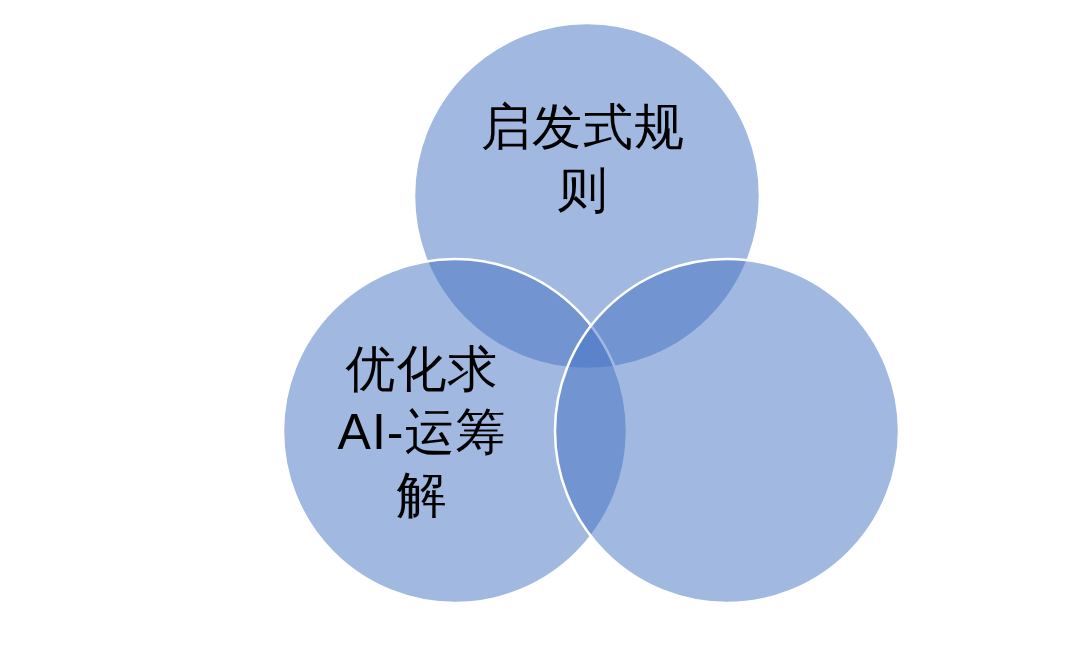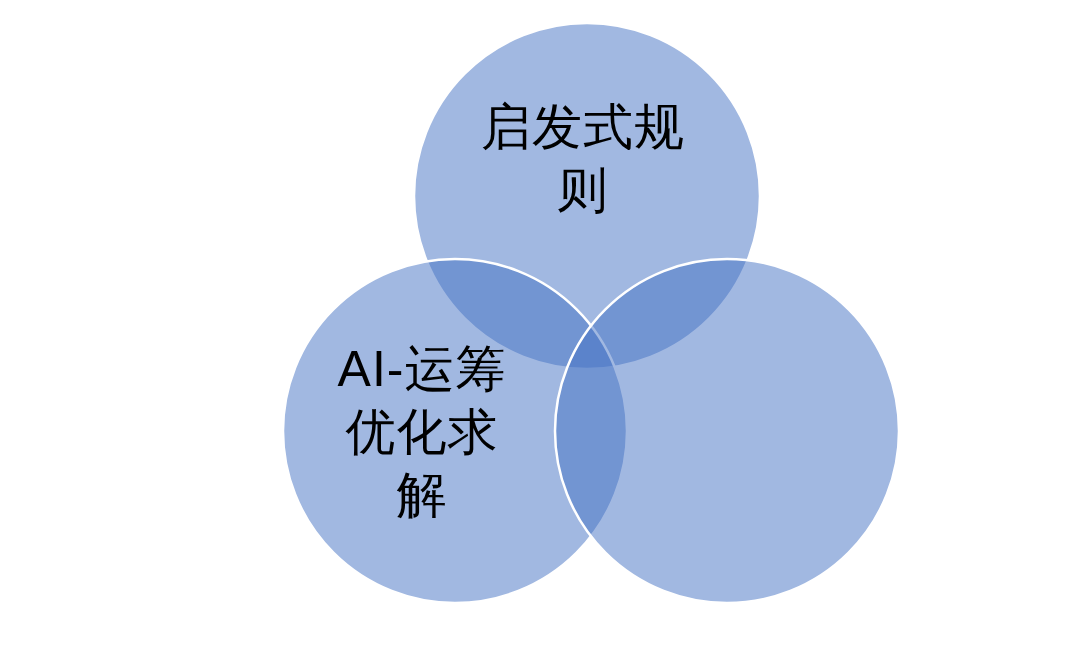--- a/index.html
+++ b/index.html
@@ -46,21 +46,21 @@
     <circle cx="455" cy="431" r="172" stroke-width="2.5" fill="#4472C4" fill-opacity="0.5" stroke="#FFFFFF"></circle>
     <circle cx="727" cy="431" r="172" stroke-width="2.5" fill="#4472C4" fill-opacity="0.5" stroke="#FFFFFF"></circle>
   </svg>
 
   <div class="venn-label label-top">
     <div>启发式规</div>
     <div>则</div>
   </div>
 
   <div class="venn-label label-left">
+    <div>优化求</div>
     <div>AI-运筹</div>
-    <div>优化求</div>
     <div>解</div>
   </div>
 
   <div class="venn-label label-right">
   </div>
 
 </div>
 
 </body></html>

